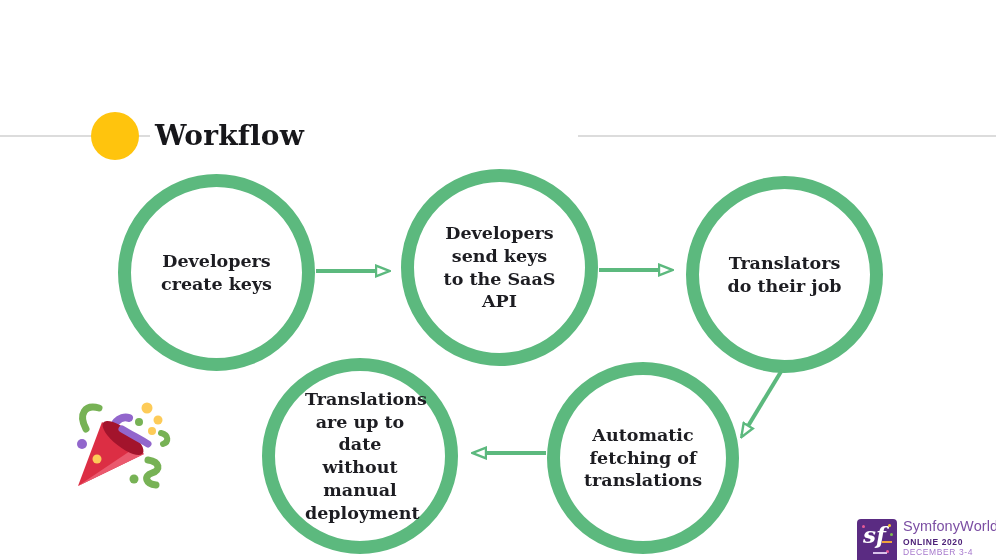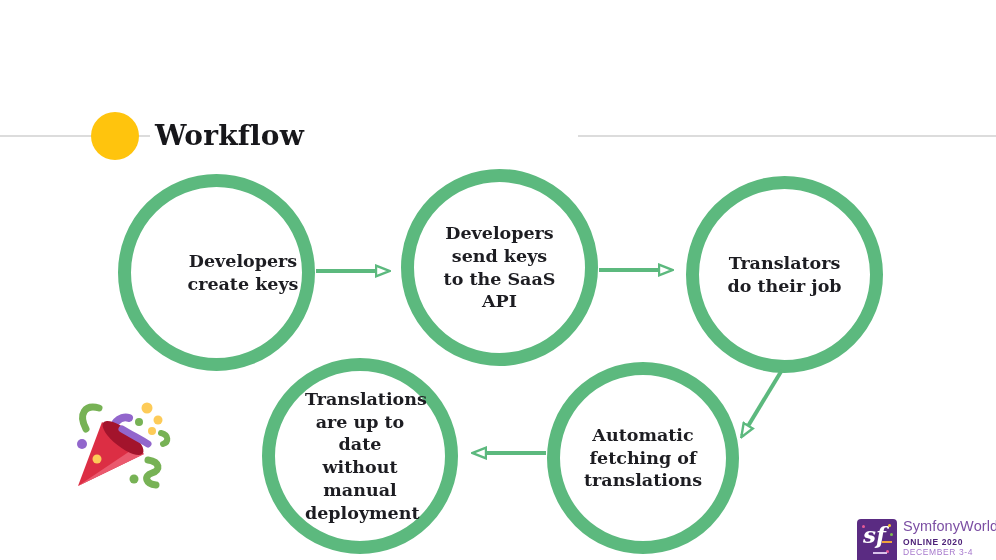--- a/index.html
+++ b/index.html
@@ -26,21 +26,21 @@
   
   .node{
     position:absolute;border:13px solid #5CB97E;border-radius:50%;
     background:#ffffff;box-sizing:border-box;
     display:flex;align-items:center;justify-content:center;text-align:center;
   }
   .node-label{
     display:block;width:118px;
     font-size:17.5px;font-weight:bold;line-height:1.3;color:#1d1d22;
   }
-  .node-1{left:118px;top:161px;width:197px;height:197px;justify-content:flex-end;}
+  .node-1{left:118px;top:161px;width:197px;height:197px;}
   .node-2{left:401px;top:156px;width:197px;height:197px;}
   .node-3{left:686px;top:163px;width:197px;height:197px;}
   .node-4{left:547px;top:349px;width:192px;height:192px;}
   .node-5{left:262px;top:345px;width:196px;height:196px;}
   .node-5 .node-label{width:110px;}
   
   .arrow{position:absolute;}
   .arrow-1{left:314px;top:245px;}
   .arrow-2{left:597px;top:244px;}
   .arrow-3{left:728px;top:350px;}

